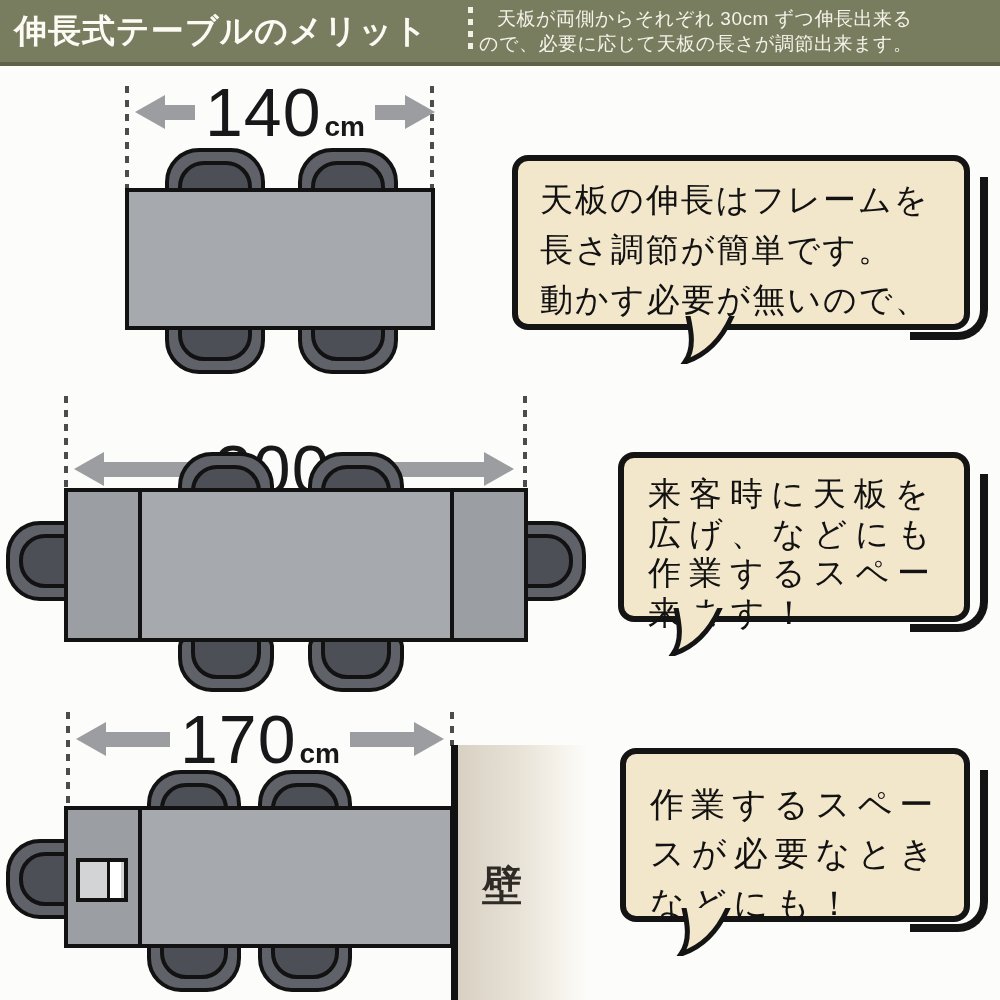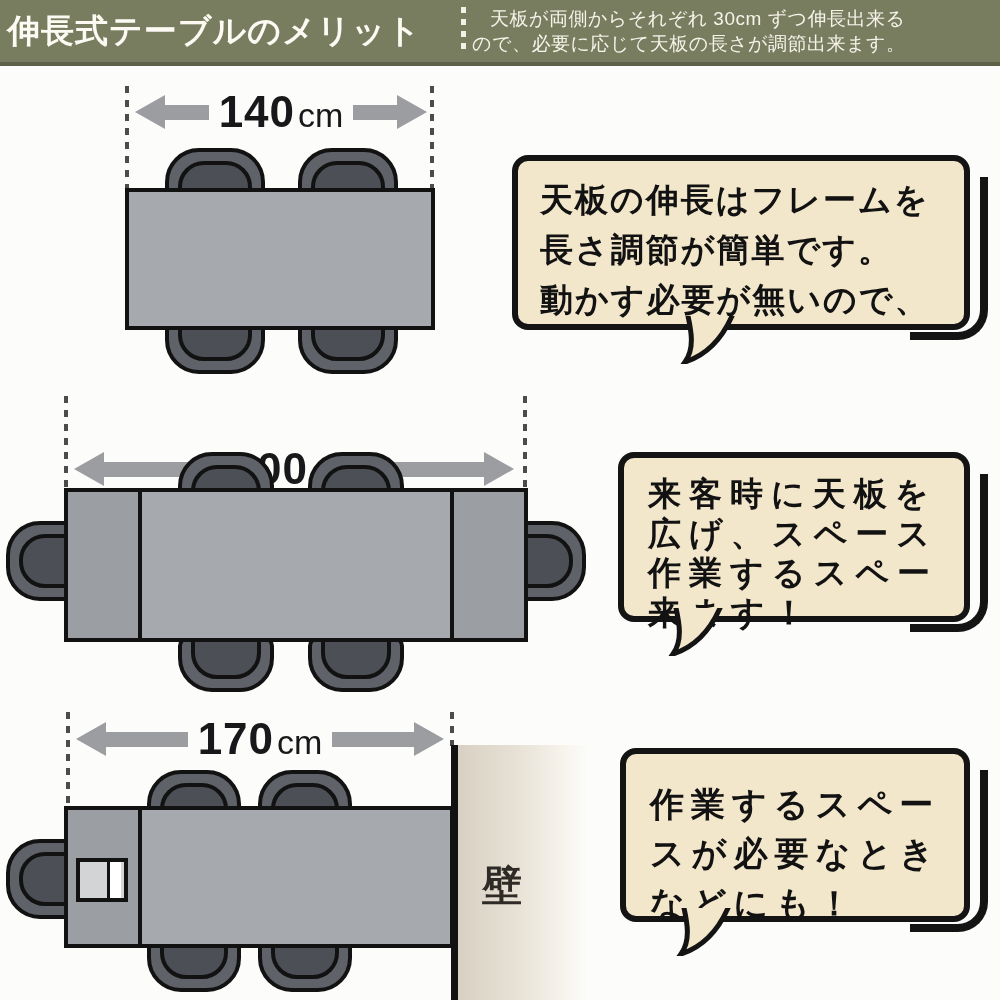--- a/index.html
+++ b/index.html
@@ -5,39 +5,39 @@
   html,body{margin:0;padding:0;background:#fff;}
   .stage{
     position:relative;width:1000px;height:1000px;overflow:hidden;
     background:#fcfcfa;
     font-family:"Liberation Sans","DejaVu Sans",sans-serif;
   }
   
   .header{
     position:absolute;left:0;top:0;width:1000px;height:66px;
     background:#787d60;border-bottom:4px solid #5c6148;box-sizing:border-box;
-    z-index:6;display:flex;align-items:center;
+    z-index:6;display:flex;align-items:center;padding-left:7px;
   }
   .header-title{
     padding-left:7px;font-size:33px;font-weight:bold;letter-spacing:1px;
     color:#fcfaf2;white-space:nowrap;width:448px;
   }
   .header-divider{
     width:5px;height:48px;margin:0 6px;
     background-image:repeating-linear-gradient(to bottom,#f3f1e6 0 6px,transparent 6px 12px);
   }
   .header-desc{color:#f6f3e9;font-size:19px;line-height:25px;letter-spacing:0.5px;white-space:nowrap;text-align:right;}
   
   .vdash{position:absolute;width:4px;
     background-image:repeating-linear-gradient(to bottom,#4c4c4c 0 7px,transparent 7px 14px);}
   
   .dim-row{position:absolute;display:flex;align-items:center;gap:10px;}
   .dim-label{display:flex;align-items:baseline;color:#18181a;line-height:1;white-space:nowrap;}
-  .dim-num{font-size:44px;font-weight:bold;letter-spacing:1px;text-align:center;}
-  .dim-unit{font-size:34px;font-weight:normal;margin-left:3px;}
+  .dim-num{font-size:68px;font-weight:normal;letter-spacing:1px;text-align:center;}
+  .dim-unit{font-size:28px;font-weight:bold;margin-left:3px;}
   .arrow{flex:1;display:flex;align-items:center;min-width:60px;}
   .arrow .shaft{flex:1;height:15px;background:#9b9da1;}
   .arrow .head-l{width:0;height:0;border-top:17px solid transparent;border-bottom:17px solid transparent;border-right:30px solid #9b9da1;}
   .arrow .head-r{width:0;height:0;border-top:17px solid transparent;border-bottom:17px solid transparent;border-left:30px solid #9b9da1;}
   
   .table{position:absolute;background:#a6a9ad;border:4px solid #121212;box-sizing:border-box;z-index:2;}
   .leaf{position:absolute;top:0;bottom:0;width:70px;background:#9b9ea3;}
   .leaf.l{left:0;border-right:4px solid #121212;}
   .leaf.r{right:0;border-left:4px solid #121212;}
   .chair{position:absolute;background:#606269;border:4px solid #121212;box-sizing:border-box;overflow:hidden;z-index:1;}
@@ -55,21 +55,21 @@
   .wall-line{position:absolute;background:#121212;}
   .wall-fill{position:absolute;background:linear-gradient(to right,#d8d0c3 0%,#e7e1d5 45%,#f6f3ec 80%,#fcfcfa 100%);}
   .wall-label{position:absolute;font-size:40px;font-weight:bold;color:#2e2a25;text-align:center;}
   
   .bubble{position:absolute;background:#f2e6cb;border:6px solid #141414;border-radius:16px;box-sizing:border-box;z-index:3;}
   .bubble::after{ 
     content:"";position:absolute;right:-24px;top:16px;bottom:-16px;width:70px;
     border-right:8px solid #141414;border-bottom:8px solid #141414;border-bottom-right-radius:30px;
     pointer-events:none;
   }
-  .bubble-text{color:#121212;font-weight:700;}
+  .bubble-text{color:#121212;font-weight:400;}
   .b1 .bubble-text{padding:14px 22px;font-size:33px;line-height:1.52;letter-spacing:2px;}
   .b2 .bubble-text{padding:16px 24px;font-size:33px;line-height:1.2;letter-spacing:8px;}
   .b3 .bubble-text{padding:26px 24px 0;font-size:34px;line-height:1.45;letter-spacing:7px;}
   .bubble-line{white-space:nowrap;}
   .tail{position:absolute;z-index:5;}
 </style>
 </head>
 <body>
 
 <div class="stage">
@@ -140,21 +140,21 @@
   <div class="table" style="left:64px;top:488px;width:464px;height:154px;">
     <div class="leaf l"></div>
     <div class="leaf r"></div>
   </div>
   <div class="chair bottom" style="left:178px;top:636px;width:96px;height:56px;"></div>
   <div class="chair bottom" style="left:308px;top:636px;width:96px;height:56px;"></div>
 
   <div class="bubble b2" style="left:618px;top:452px;width:352px;height:170px;">
     <div class="bubble-text">
       <div class="bubble-line">来客時に天板を</div>
-      <div class="bubble-line">広げ、スペース</div>
+      <div class="bubble-line">広げ、などにも</div>
       <div class="bubble-line">作業するスペー</div>
       <div class="bubble-line">来ます！</div>
     </div>
     <svg class="tail" style="left:42px;bottom:-40px;" width="62" height="48" viewBox="0 0 62 48">
       <path d="M10 0 L54 0 C46 18 32 38 7 46 C17 32 13 14 10 0 Z" fill="#f2e6cb"></path>
       <path d="M54 0 C46 18 32 38 7 46 C17 32 13 14 10 0" fill="none" stroke="#141414" stroke-width="5" stroke-linecap="round"></path>
     </svg>
   </div>
 
   <div class="vdash" style="left:66px;top:712px;height:94px;"></div>

